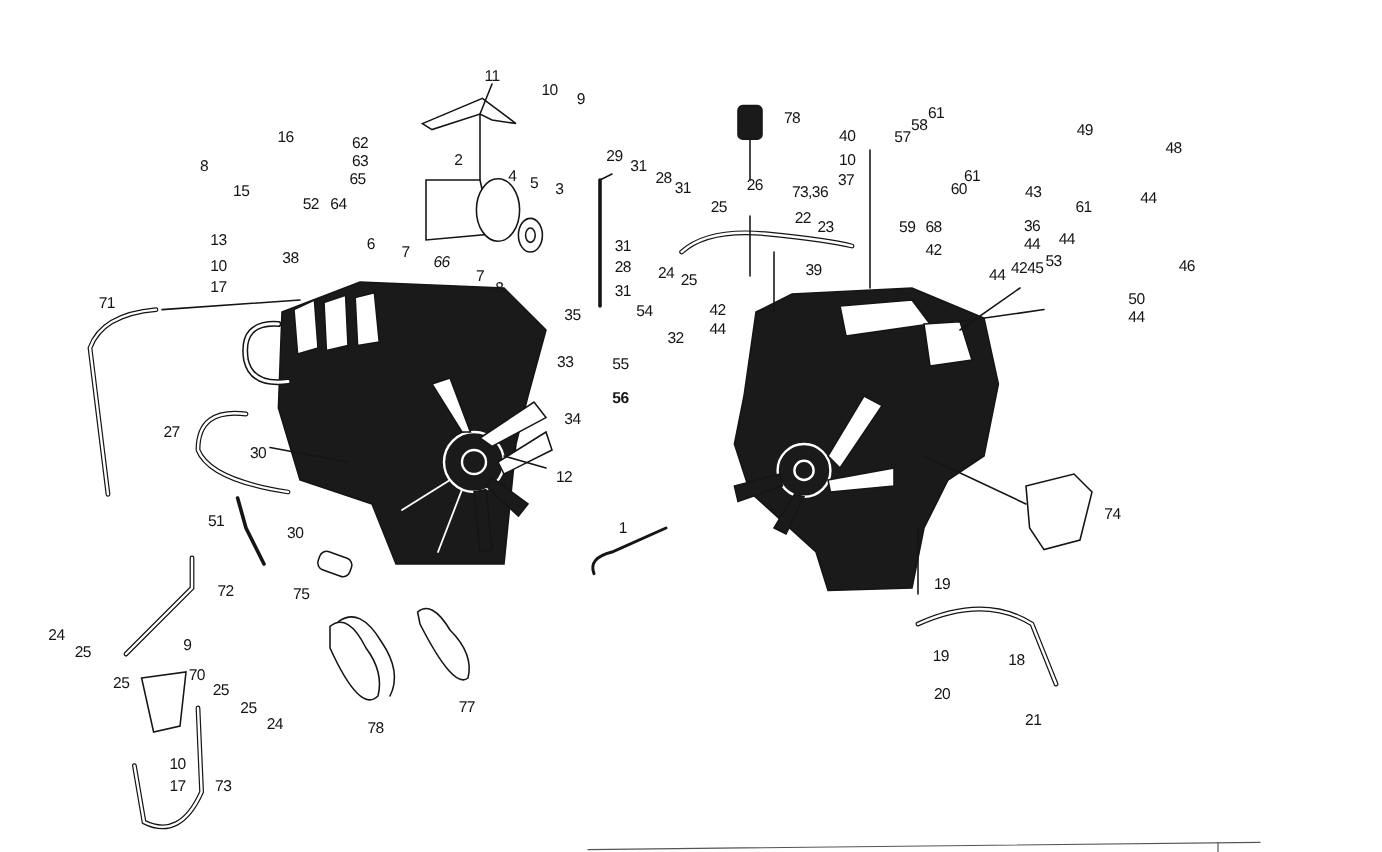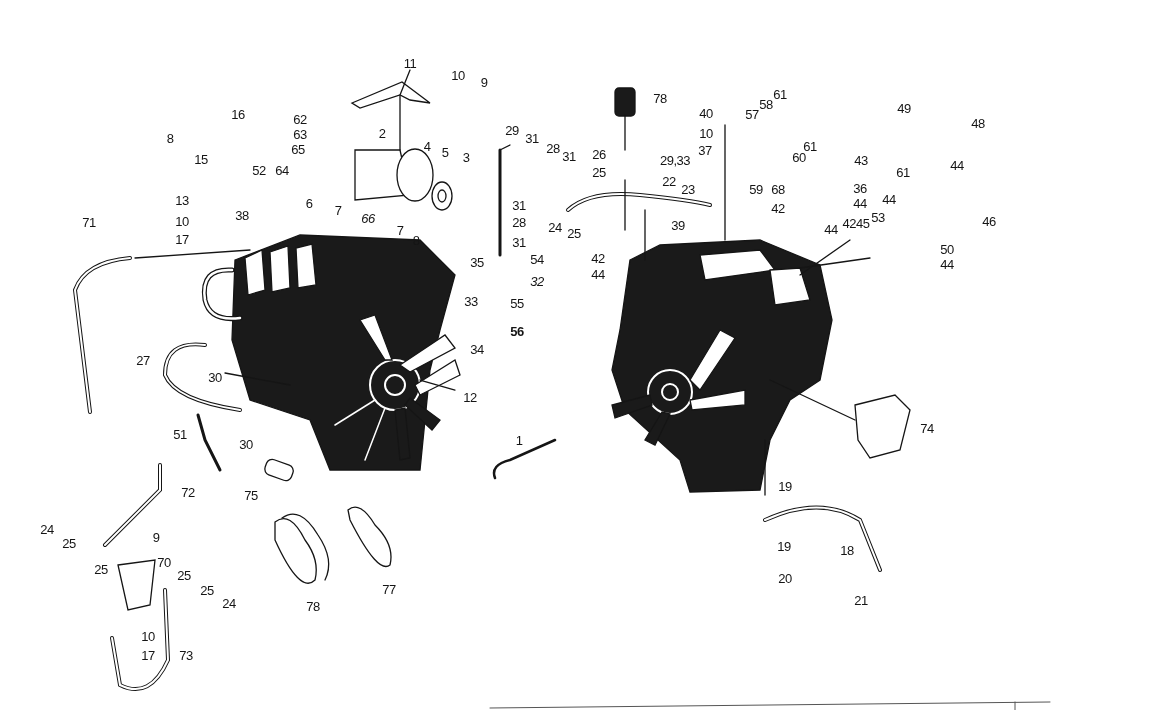--- a/index.html
+++ b/index.html
@@ -110,31 +110,31 @@
       <span class="callout" style="left: 282px; top: 170px;">64</span>
       <span class="callout" style="left: 309px; top: 203px;">6</span>
       <span class="callout" style="left: 338px; top: 210px;">7</span>
       <span class="callout" style="left: 368px; top: 218px; font-style: italic;">66</span>
       <span class="callout" style="left: 400px; top: 230px;">7</span>
       <span class="callout" style="left: 416px; top: 240px;">8</span>
       <span class="callout" style="left: 182px; top: 200px;">13</span>
       <span class="callout" style="left: 182px; top: 221px;">10</span>
       <span class="callout" style="left: 182px; top: 239px;">17</span>
       <span class="callout" style="left: 242px; top: 215px;">38</span>
-      <span class="callout" style="left: 89px; top: 222px;">71</span>
+      <span class="callout" style="left: 89px; top: 252px;">71</span>
       <span class="callout" style="left: 512px; top: 130px;">29</span>
       <span class="callout" style="left: 532px; top: 138px;">31</span>
       <span class="callout" style="left: 553px; top: 148px;">28</span>
       <span class="callout" style="left: 569px; top: 156px;">31</span>
       <span class="callout" style="left: 519px; top: 205px;">31</span>
       <span class="callout" style="left: 519px; top: 222px;">28</span>
       <span class="callout" style="left: 519px; top: 242px;">31</span>
       <span class="callout" style="left: 477px; top: 262px;">35</span>
       <span class="callout" style="left: 537px; top: 259px;">54</span>
-      <span class="callout" style="left: 537px; top: 281px; font-style: italic;">32</span>
+      <span class="callout" style="left: 563px; top: 281px;">32</span>
       <span class="callout" style="left: 517px; top: 303px;">55</span>
       <span class="callout" style="left: 471px; top: 301px;">33</span>
       <span class="callout" style="left: 517px; top: 331px; font-weight: bold;">56</span>
       <span class="callout" style="left: 477px; top: 349px;">34</span>
       <span class="callout" style="left: 143px; top: 360px;">27</span>
       <span class="callout" style="left: 215px; top: 377px;">30</span>
       <span class="callout" style="left: 470px; top: 397px;">12</span>
       <span class="callout" style="left: 246px; top: 444px;">30</span>
       <span class="callout" style="left: 180px; top: 434px;">51</span>
       <span class="callout" style="left: 519px; top: 440px;">1</span>
@@ -147,23 +147,23 @@
       <span class="callout" style="left: 101px; top: 569px;">25</span>
       <span class="callout" style="left: 184px; top: 575px;">25</span>
       <span class="callout" style="left: 207px; top: 590px;">25</span>
       <span class="callout" style="left: 229px; top: 603px;">24</span>
       <span class="callout" style="left: 148px; top: 636px;">10</span>
       <span class="callout" style="left: 148px; top: 655px;">17</span>
       <span class="callout" style="left: 186px; top: 655px; text-align: center;">73</span>
       <span class="callout" style="left: 313px; top: 606px;">78</span>
       <span class="callout" style="left: 389px; top: 589px;">77</span>
       <span class="callout" style="left: 660px; top: 98px;">78</span>
-      <span class="callout" style="left: 599px; top: 154px;">26</span>
+      <span class="callout" style="left: 629px; top: 154px;">26</span>
       <span class="callout" style="left: 599px; top: 172px;">25</span>
-      <span class="callout" style="left: 675px; top: 160px;">29,33</span>
+      <span class="callout" style="left: 675px; top: 160px;">73,36</span>
       <span class="callout" style="left: 669px; top: 181px;">22</span>
       <span class="callout" style="left: 688px; top: 189px;">23</span>
       <span class="callout" style="left: 555px; top: 227px;">24</span>
       <span class="callout" style="left: 574px; top: 233px;">25</span>
       <span class="callout" style="left: 678px; top: 225px;">39</span>
       <span class="callout" style="left: 598px; top: 258px;">42</span>
       <span class="callout" style="left: 598px; top: 274px;">44</span>
       <span class="callout" style="left: 706px; top: 113px;">40</span>
       <span class="callout" style="left: 706px; top: 133px;">10</span>
       <span class="callout" style="left: 705px; top: 150px;">37</span>

